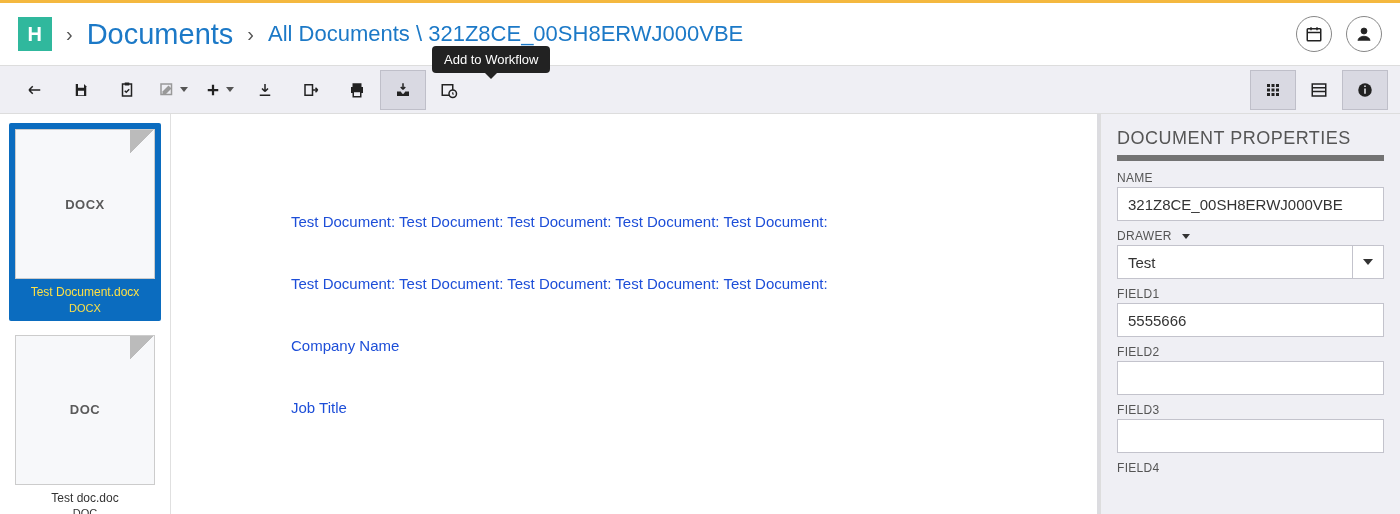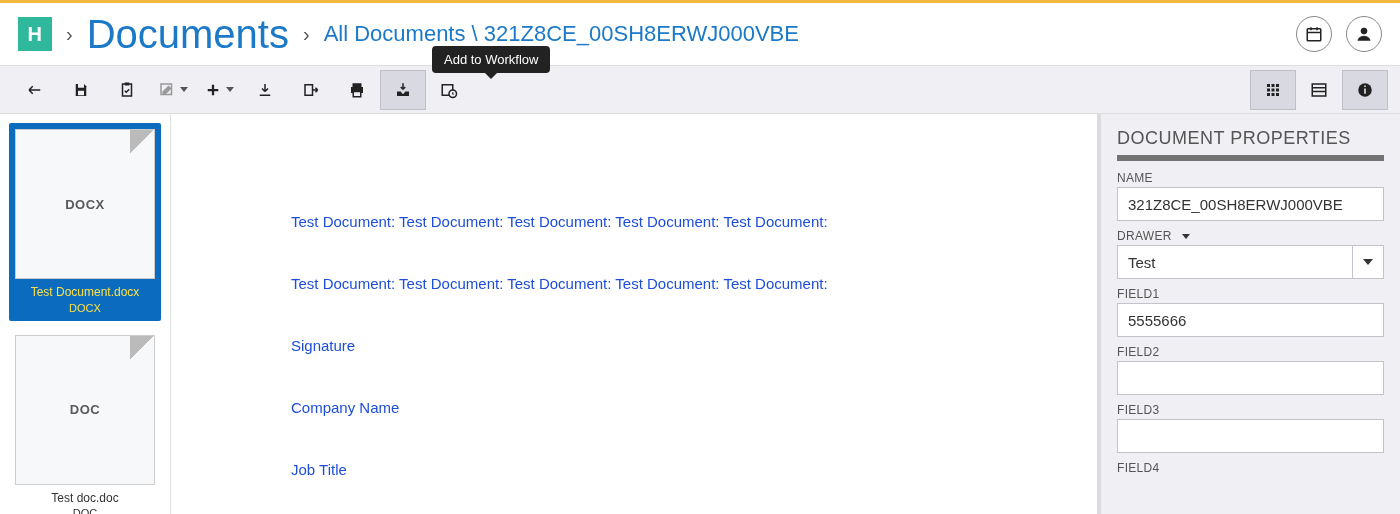--- a/index.html
+++ b/index.html
@@ -10,21 +10,21 @@
     display: flex; align-items: center; height: 66px;
     border-top: 3px solid #f4b83f; border-bottom: 1px solid #ddd;
     padding: 0 18px; gap: 14px;
   }
   .logo {
     width: 34px; height: 34px; background: #30b89d; color: #fff;
     display: inline-flex; align-items: center; justify-content: center;
     font-weight: 700; font-size: 20px; letter-spacing: .5px;
   }
   .bc-sep { color: #555; font-size: 20px; }
-  .bc-docs { color: #1c79c7; font-size: 40px; font-weight: 400; }
+  .bc-docs { color: #1c79c7; font-size: 29px; font-weight: 400; }
   .bc-path { color: #1c79c7; font-size: 22px; font-weight: 400; }
   .topbar-spacer { flex: 1; }
   .circle-btn {
     width: 36px; height: 36px; border-radius: 50%;
     border: 1px solid #888; background: #fff; color: #222;
     display: inline-flex; align-items: center; justify-content: center;
     cursor: pointer;
   }
   .circle-btn svg { width: 18px; height: 18px; stroke: #222; fill: #222; }
 
@@ -236,21 +236,20 @@
         <span>Test doc.doc</span>
         <span class="ext">DOC</span>
       </div>
     </div>
   </div>
 
   <div class="viewer">
     <div class="page">
       <p>Test Document:  Test Document:  Test Document:  Test Document:  Test Document:</p>
       <p>Test Document: Test Document: Test Document: Test Document: Test Document:</p>
-      <p class="sig-line">Signature</p>
       <p class="sig-line">Company Name</p>
       <p class="sig-line">Job Title</p>
     </div>
   </div>
 
   <div class="props">
     <h2>DOCUMENT PROPERTIES</h2>
 
     <div class="field-label">NAME</div>
     <input value="321Z8CE_00SH8ERWJ000VBE" style="">

